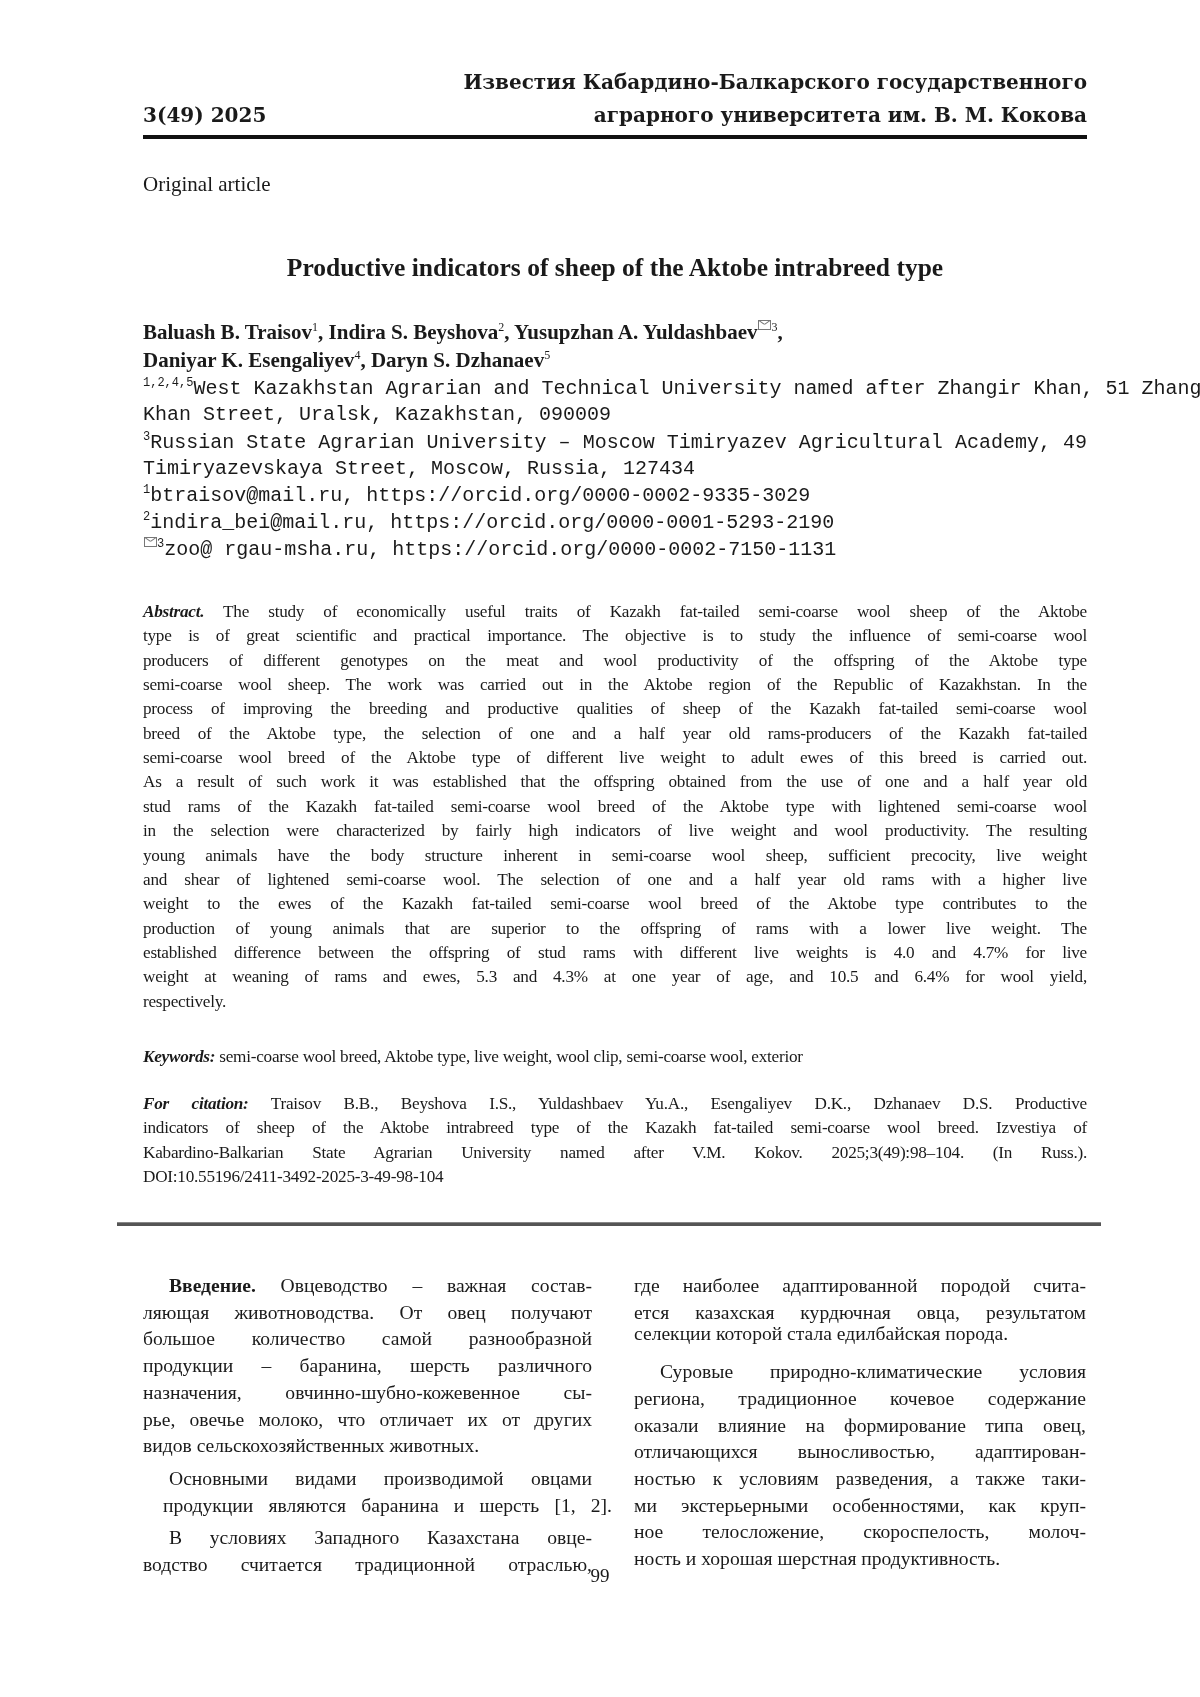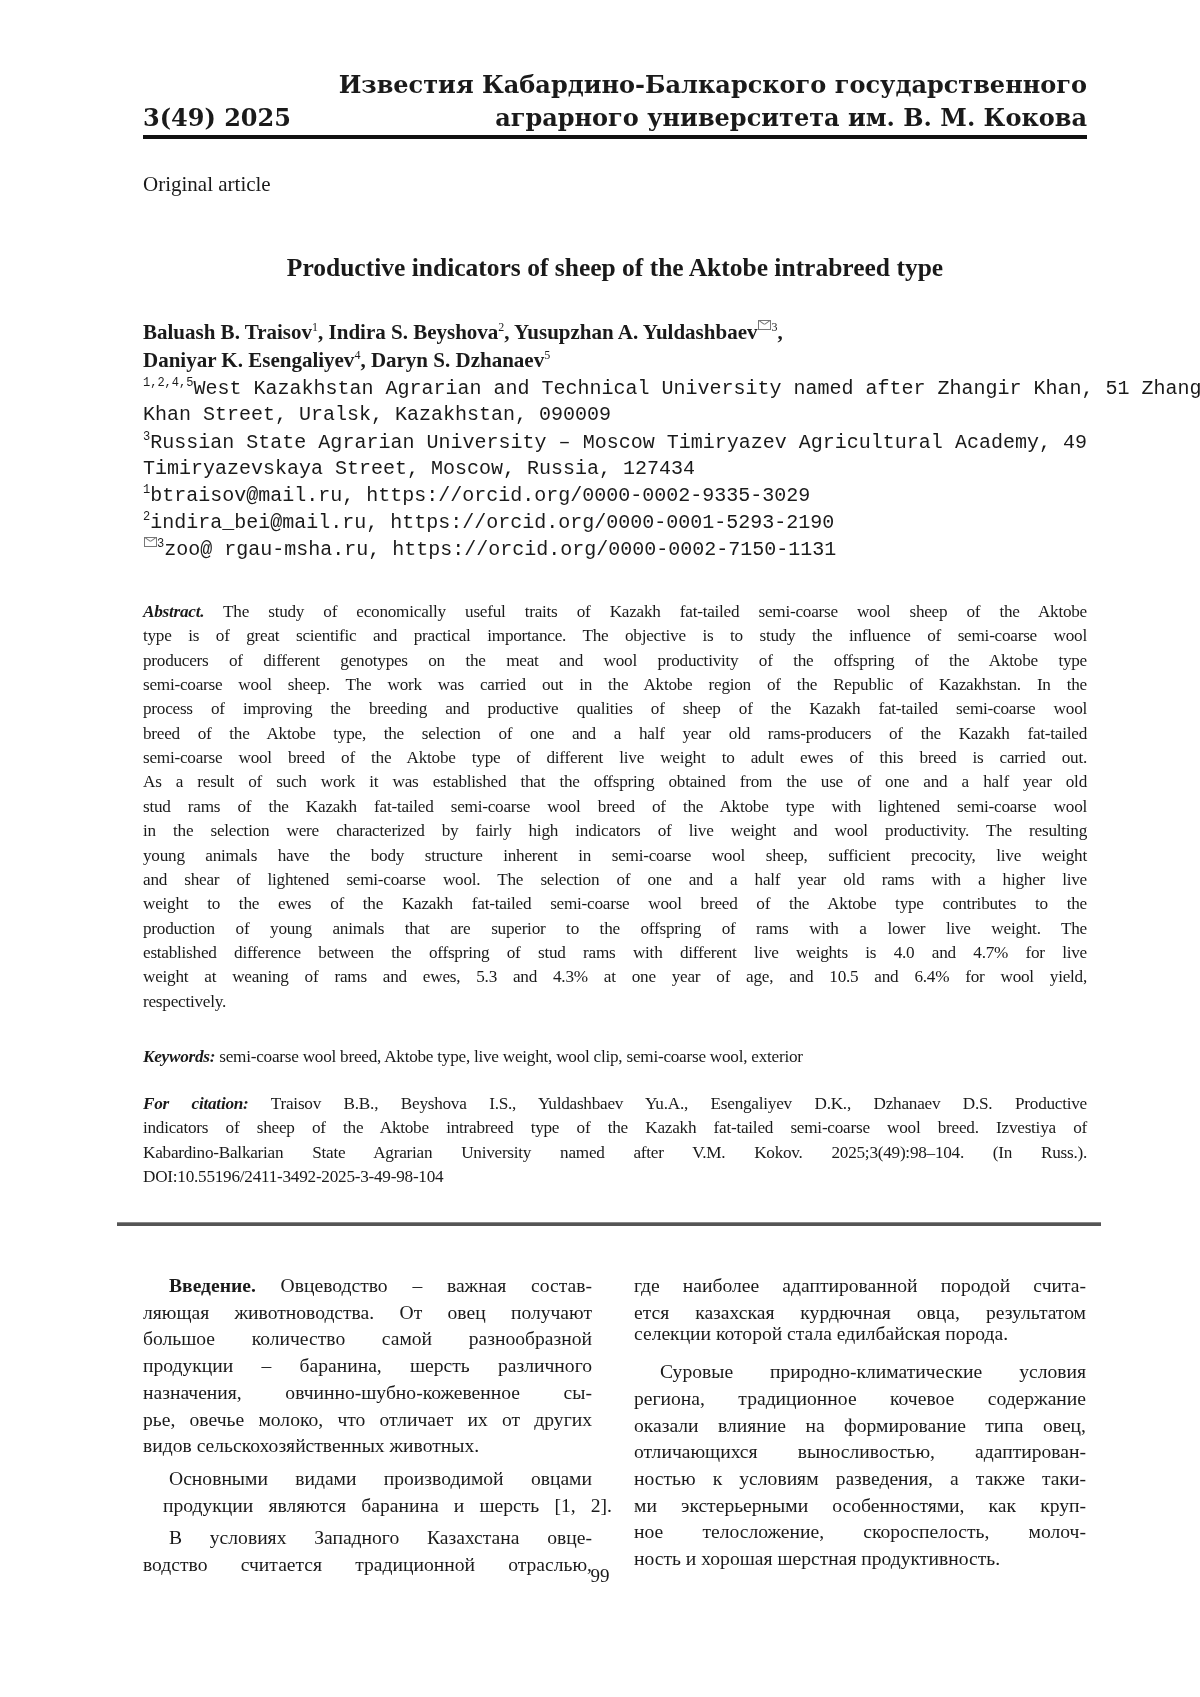--- a/index.html
+++ b/index.html
@@ -1,17 +1,17 @@
 <!DOCTYPE html>
 <html><head>
 <meta charset="utf-8">
 <style>
   html, body { margin: 0; padding: 0; background: #ffffff; }
   body { width: 1200px; height: 1697px; position: relative; overflow: hidden; color: #1a1a1a; }
-  .hdr { font-family: "DejaVu Serif", "Liberation Serif", serif; font-weight: bold; font-size: 24px; position: absolute; white-space: nowrap; color: #1a1a1a; }
+  .hdr { font-family: "DejaVu Serif", "Liberation Serif", serif; font-weight: bold; font-size: 20px; position: absolute; white-space: nowrap; color: #1a1a1a; }
   .rule-thick { position: absolute; left: 143px; width: 944px; top: 135px; height: 4px; background: #111; }
   .line { position: absolute; white-space: nowrap; }
   .just { position: absolute; left: 143px; width: 944px; text-align: justify; text-align-last: justify; white-space: nowrap; }
   .orig { position: absolute; left: 143px; top: 172px; font-size: 21px; font-family: "Liberation Serif", serif; }
   .title { position: absolute; left: 143px; width: 944px; text-align: center; font-family: "Liberation Serif", serif; font-weight: bold; font-size: 25.5px; line-height: 32px; top: 228px; margin-top: 24px; }
   .authors { position: absolute; left: 143px; font-family: "Liberation Serif", serif; font-weight: bold; font-size: 21px; line-height: 28px; top: 318px; white-space: nowrap; }
   sup { font-size: 12px; vertical-align: super; line-height: 0; font-weight: normal; }
   .mail-icon { display: inline-block; width: 11px; height: 8px; border: 1px solid #777; position: relative; vertical-align: 9px; margin-left: 1px; }
   .mail-icon::before, .mail-icon::after { content: ""; position: absolute; top: -1px; width: 7px; height: 1px; background: #777; }
   .mail-icon::before { left: 0; transform: rotate(35deg); transform-origin: left top; }

